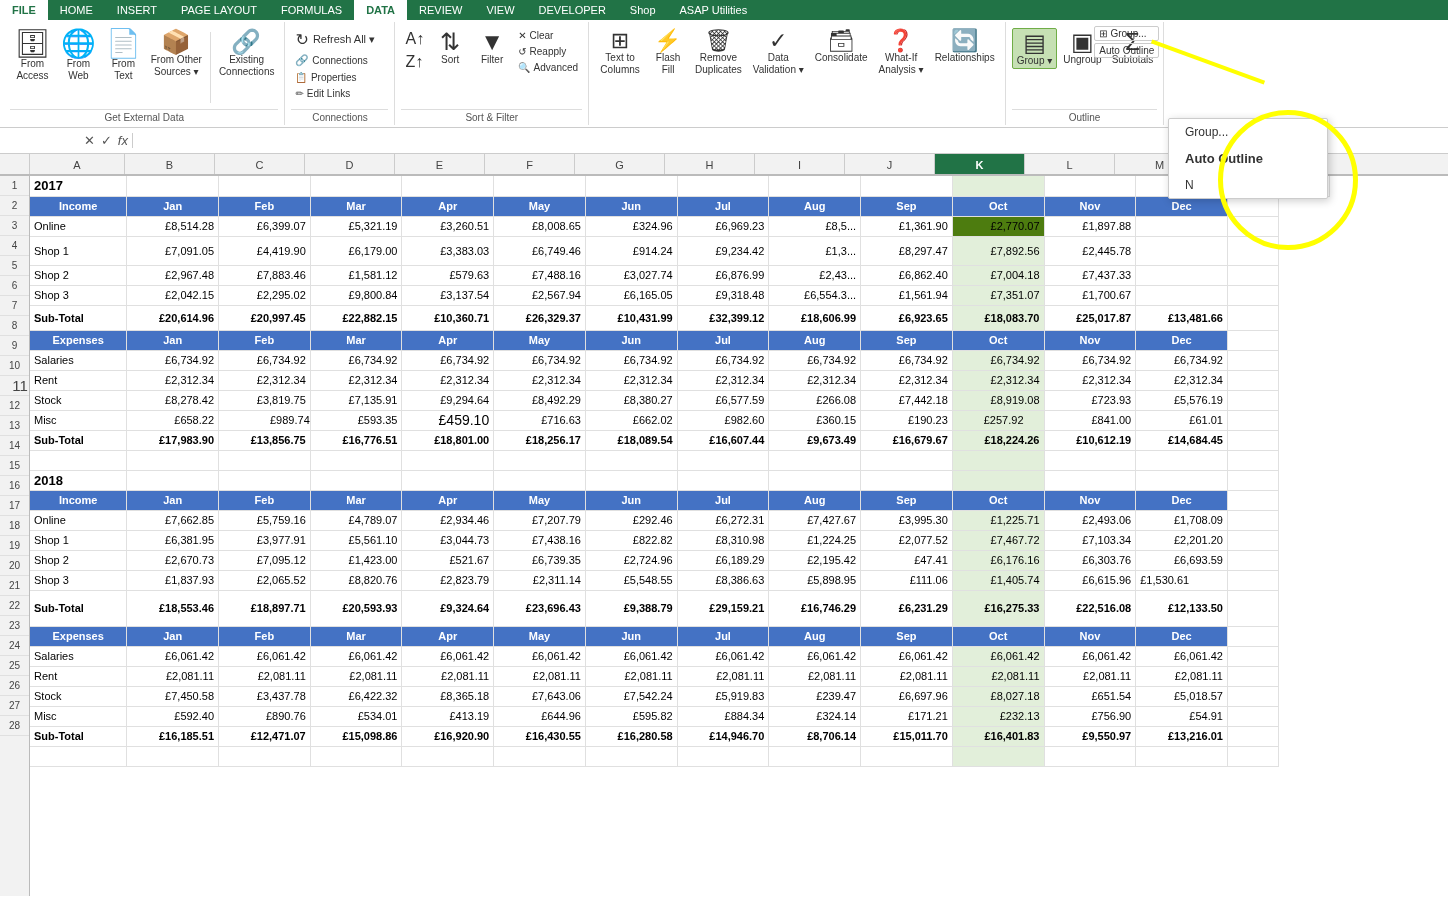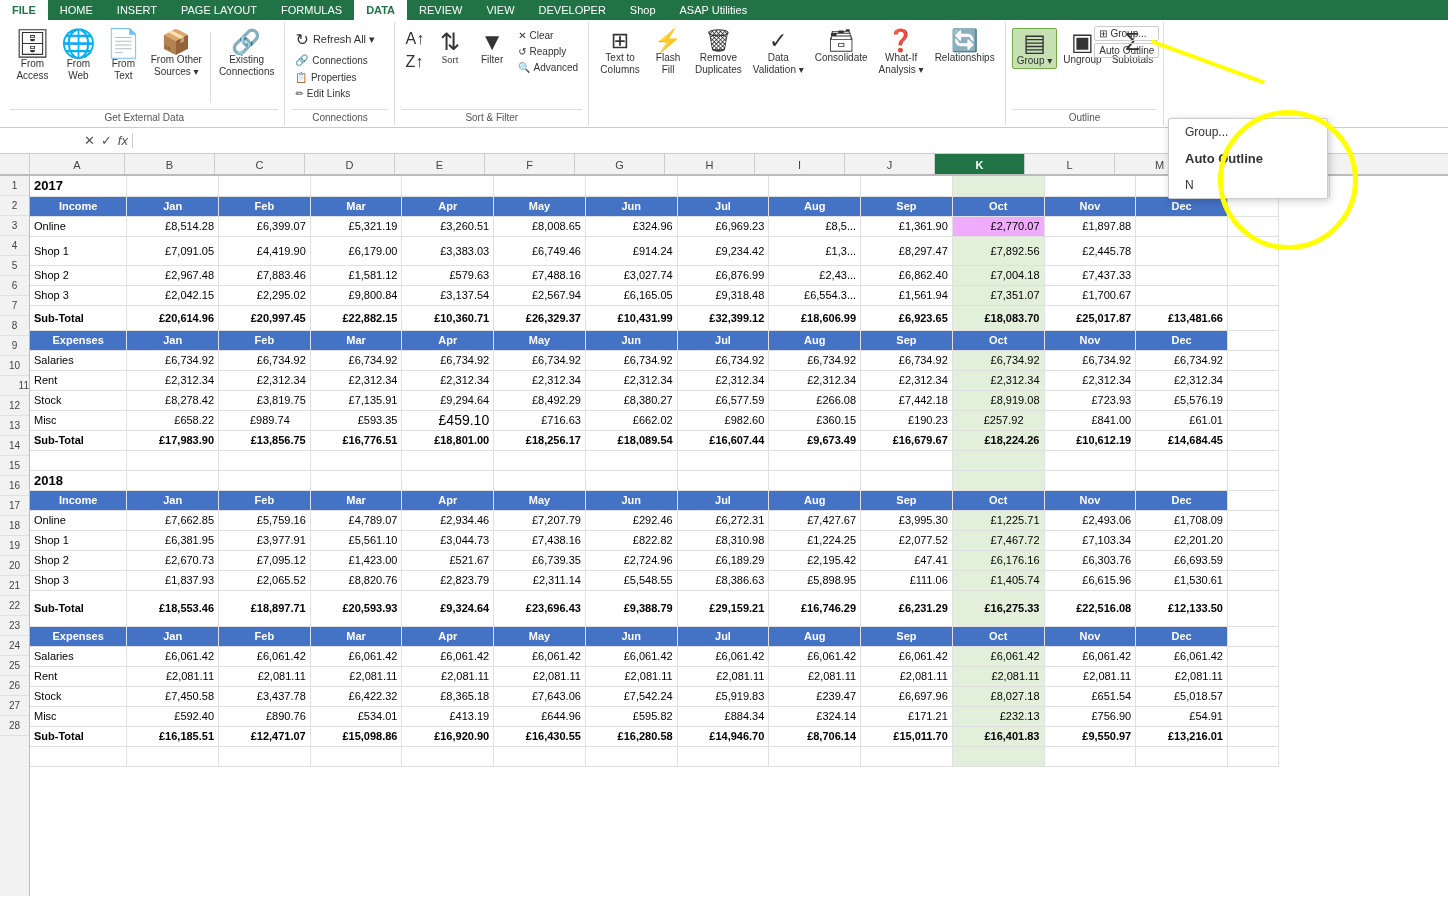--- a/index.html
+++ b/index.html
@@ -106,21 +106,21 @@
         <div style="display:flex; flex-direction:column; gap:1px;">
           <div class="ribbon-btn-sm">
             <span style="font-size:16px;">A↑</span>
           </div>
           <div class="ribbon-btn-sm">
             <span style="font-size:16px;">Z↑</span>
           </div>
         </div>
         <div class="ribbon-btn" style="min-width:40px;">
           <div class="icon" style="font-size:24px;">⇅</div>
-          <div style="font-size:10px;font-family:Liberation Serif, serif;">Sort</div>
+          <div style="font-size:10px;">Sort</div>
         </div>
         <div class="ribbon-btn" style="min-width:40px;">
           <div class="icon" style="font-size:24px;">▼</div>
           <div style="font-size:10px;">Filter</div>
         </div>
         <div style="display:flex; flex-direction:column; gap:1px;">
           <div class="ribbon-btn-sm">
             <span>✕</span>
             <span>Clear</span>
           </div>
@@ -233,21 +233,21 @@
             <div style="border-bottom: 1px solid rgb(224, 224, 224); height: 20px; text-align: center; font-size: 10px; color: rgb(68, 68, 68); line-height: 20px;">1</div>
             <div style="border-bottom: 1px solid rgb(224, 224, 224); height: 20px; text-align: center; font-size: 10px; color: rgb(68, 68, 68); line-height: 20px;">2</div>
             <div style="border-bottom: 1px solid rgb(224, 224, 224); height: 20px; text-align: center; font-size: 10px; color: rgb(68, 68, 68); line-height: 20px;">3</div>
             <div style="border-bottom: 1px solid rgb(224, 224, 224); height: 20px; text-align: center; font-size: 10px; color: rgb(68, 68, 68); line-height: 20px;">4</div>
             <div style="border-bottom: 1px solid rgb(224, 224, 224); height: 20px; text-align: center; font-size: 10px; color: rgb(68, 68, 68); line-height: 20px;">5</div>
             <div style="border-bottom: 1px solid rgb(224, 224, 224); height: 20px; text-align: center; font-size: 10px; color: rgb(68, 68, 68); line-height: 20px;">6</div>
             <div style="border-bottom: 1px solid rgb(224, 224, 224); height: 20px; text-align: center; font-size: 10px; color: rgb(68, 68, 68); line-height: 20px;">7</div>
             <div style="border-bottom: 1px solid rgb(224, 224, 224); height: 20px; text-align: center; font-size: 10px; color: rgb(68, 68, 68); line-height: 20px;">8</div>
             <div style="border-bottom: 1px solid rgb(224, 224, 224); height: 20px; text-align: center; font-size: 10px; color: rgb(68, 68, 68); line-height: 20px;">9</div>
             <div style="border-bottom: 1px solid rgb(224, 224, 224); height: 20px; text-align: center; font-size: 10px; color: rgb(68, 68, 68); line-height: 20px;">10</div>
-            <div style="border-bottom: 1px solid rgb(224, 224, 224); height: 20px; text-align: right; font-size: 10px; color: rgb(68, 68, 68); line-height: 20px; padding-left: 11px;">11</div>
+            <div style="border-bottom: 1px solid rgb(224, 224, 224); height: 20px; text-align: center; font-size: 15px; color: rgb(68, 68, 68); line-height: 20px; padding-left: 11px;">11</div>
             <div style="border-bottom: 1px solid rgb(224, 224, 224); height: 20px; text-align: center; font-size: 10px; color: rgb(68, 68, 68); line-height: 20px;">12</div>
             <div style="border-bottom: 1px solid rgb(224, 224, 224); height: 20px; text-align: center; font-size: 10px; color: rgb(68, 68, 68); line-height: 20px;">13</div>
             <div style="border-bottom: 1px solid rgb(224, 224, 224); height: 20px; text-align: center; font-size: 10px; color: rgb(68, 68, 68); line-height: 20px;">14</div>
             <div style="border-bottom: 1px solid rgb(224, 224, 224); height: 20px; text-align: center; font-size: 10px; color: rgb(68, 68, 68); line-height: 20px;">15</div>
             <div style="border-bottom: 1px solid rgb(224, 224, 224); height: 20px; text-align: center; font-size: 10px; color: rgb(68, 68, 68); line-height: 20px;">16</div>
             <div style="border-bottom: 1px solid rgb(224, 224, 224); height: 20px; text-align: center; font-size: 10px; color: rgb(68, 68, 68); line-height: 20px;">17</div>
             <div style="border-bottom: 1px solid rgb(224, 224, 224); height: 20px; text-align: center; font-size: 10px; color: rgb(68, 68, 68); line-height: 20px;">18</div>
             <div style="border-bottom: 1px solid rgb(224, 224, 224); height: 20px; text-align: center; font-size: 10px; color: rgb(68, 68, 68); line-height: 20px;">19</div>
             <div style="border-bottom: 1px solid rgb(224, 224, 224); height: 20px; text-align: center; font-size: 10px; color: rgb(68, 68, 68); line-height: 20px;">20</div>
             <div style="border-bottom: 1px solid rgb(224, 224, 224); height: 20px; text-align: center; font-size: 10px; color: rgb(68, 68, 68); line-height: 20px;">21</div>
@@ -318,21 +318,21 @@
                 <td style="height: 20px; padding: 1px 4px; border-right: 1px solid rgb(224, 224, 224); border-bottom: 1px solid rgb(224, 224, 224); white-space: nowrap; overflow: hidden; font-size: 11px;">Online</td>
                 <td style="height: 20px; padding: 1px 4px; border-right: 1px solid rgb(224, 224, 224); border-bottom: 1px solid rgb(224, 224, 224); white-space: nowrap; overflow: hidden; font-size: 11px; text-align: right;">£8,514.28</td>
                 <td style="height: 20px; padding: 1px 4px; border-right: 1px solid rgb(224, 224, 224); border-bottom: 1px solid rgb(224, 224, 224); white-space: nowrap; overflow: hidden; font-size: 11px; text-align: right;">£6,399.07</td>
                 <td style="height: 20px; padding: 1px 4px; border-right: 1px solid rgb(224, 224, 224); border-bottom: 1px solid rgb(224, 224, 224); white-space: nowrap; overflow: hidden; font-size: 11px; text-align: right;">£5,321.19</td>
                 <td style="height: 20px; padding: 1px 4px; border-right: 1px solid rgb(224, 224, 224); border-bottom: 1px solid rgb(224, 224, 224); white-space: nowrap; overflow: hidden; font-size: 11px; text-align: right;">£3,260.51</td>
                 <td style="height: 20px; padding: 1px 4px; border-right: 1px solid rgb(224, 224, 224); border-bottom: 1px solid rgb(224, 224, 224); white-space: nowrap; overflow: hidden; font-size: 11px; text-align: right;">£8,008.65</td>
                 <td style="height: 20px; padding: 1px 4px; border-right: 1px solid rgb(224, 224, 224); border-bottom: 1px solid rgb(224, 224, 224); white-space: nowrap; overflow: hidden; font-size: 11px; text-align: right;">£324.96</td>
                 <td style="height: 20px; padding: 1px 4px; border-right: 1px solid rgb(224, 224, 224); border-bottom: 1px solid rgb(224, 224, 224); white-space: nowrap; overflow: hidden; font-size: 11px; text-align: right;">£6,969.23</td>
                 <td style="height: 20px; padding: 1px 4px; border-right: 1px solid rgb(224, 224, 224); border-bottom: 1px solid rgb(224, 224, 224); white-space: nowrap; overflow: hidden; font-size: 11px; text-align: right;">£8,5...</td>
                 <td style="height: 20px; padding: 1px 4px; border-right: 1px solid rgb(224, 224, 224); border-bottom: 1px solid rgb(224, 224, 224); white-space: nowrap; overflow: hidden; font-size: 11px; text-align: right;">£1,361.90</td>
-                <td style="height: 20px; padding: 1px 4px; border-right: 1px solid rgb(224, 224, 224); border-bottom: 1px solid rgb(224, 224, 224); white-space: nowrap; overflow: hidden; font-size: 11px; background: #f0abfc; text-align: right;">£2,770.07</td>
+                <td style="height: 20px; padding: 1px 4px; border-right: 1px solid rgb(224, 224, 224); border-bottom: 1px solid rgb(224, 224, 224); white-space: nowrap; overflow: hidden; font-size: 11px; background: #4d7c0f; text-align: right;">£2,770.07</td>
                 <td style="height: 20px; padding: 1px 4px; border-right: 1px solid rgb(224, 224, 224); border-bottom: 1px solid rgb(224, 224, 224); white-space: nowrap; overflow: hidden; font-size: 11px; text-align: right;">£1,897.88</td>
                 <td style="height: 20px; padding: 1px 4px; border-right: 1px solid rgb(224, 224, 224); border-bottom: 1px solid rgb(224, 224, 224); white-space: nowrap; overflow: hidden; font-size: 11px;"></td>
                 <td style="height: 20px; padding: 1px 4px; border-right: 1px solid rgb(224, 224, 224); border-bottom: 1px solid rgb(224, 224, 224); white-space: nowrap; overflow: hidden; font-size: 11px;"></td>
               </tr>
               <tr>
                 <td style="height: 20px; padding: 1px 4px; border-right: 1px solid rgb(224, 224, 224); border-bottom: 1px solid rgb(224, 224, 224); white-space: nowrap; overflow: hidden; font-size: 11px;">Shop 1</td>
                 <td style="height: 20px; padding: 1px 4px; border-right: 1px solid rgb(224, 224, 224); border-bottom: 1px solid rgb(224, 224, 224); white-space: nowrap; overflow: hidden; font-size: 11px; text-align: right;">£7,091.05</td>
                 <td style="height: 20px; padding: 1px 4px; border-right: 1px solid rgb(224, 224, 224); border-bottom: 1px solid rgb(224, 224, 224); white-space: nowrap; overflow: hidden; font-size: 11px; text-align: right;">£4,419.90</td>
                 <td style="height: 20px; padding: 1px 4px; border-right: 1px solid rgb(224, 224, 224); border-bottom: 1px solid rgb(224, 224, 224); white-space: nowrap; overflow: hidden; font-size: 11px; text-align: right;">£6,179.00</td>
                 <td style="height: 20px; padding: 1px 4px; border-right: 1px solid rgb(224, 224, 224); border-bottom: 1px solid rgb(224, 224, 224); white-space: nowrap; overflow: hidden; font-size: 11px; text-align: right;">£3,383.03</td>
@@ -454,21 +454,21 @@
                 <td style="height: 20px; padding: 1px 4px; border-right: 1px solid rgb(224, 224, 224); border-bottom: 1px solid rgb(224, 224, 224); white-space: nowrap; overflow: hidden; font-size: 11px; text-align: right;">£266.08</td>
                 <td style="height: 20px; padding: 1px 4px; border-right: 1px solid rgb(224, 224, 224); border-bottom: 1px solid rgb(224, 224, 224); white-space: nowrap; overflow: hidden; font-size: 11px; text-align: right;">£7,442.18</td>
                 <td style="height: 20px; padding: 1px 4px; border-right: 1px solid rgb(224, 224, 224); border-bottom: 1px solid rgb(224, 224, 224); white-space: nowrap; overflow: hidden; font-size: 11px; background: rgb(226, 239, 218); text-align: right;">£8,919.08</td>
                 <td style="height: 20px; padding: 1px 4px; border-right: 1px solid rgb(224, 224, 224); border-bottom: 1px solid rgb(224, 224, 224); white-space: nowrap; overflow: hidden; font-size: 11px; text-align: right;">£723.93</td>
                 <td style="height: 20px; padding: 1px 4px; border-right: 1px solid rgb(224, 224, 224); border-bottom: 1px solid rgb(224, 224, 224); white-space: nowrap; overflow: hidden; font-size: 11px; text-align: right;">£5,576.19</td>
                 <td style="height: 20px; padding: 1px 4px; border-right: 1px solid rgb(224, 224, 224); border-bottom: 1px solid rgb(224, 224, 224); white-space: nowrap; overflow: hidden; font-size: 11px;"></td>
               </tr>
               <tr>
                 <td style="height: 20px; padding: 1px 4px; border-right: 1px solid rgb(224, 224, 224); border-bottom: 1px solid rgb(224, 224, 224); white-space: nowrap; overflow: hidden; font-size: 11px;">Misc</td>
                 <td style="height: 20px; padding: 1px 4px; border-right: 1px solid rgb(224, 224, 224); border-bottom: 1px solid rgb(224, 224, 224); white-space: nowrap; overflow: hidden; font-size: 11px; text-align: right;">£658.22</td>
-                <td style="height: 20px; padding: 1px 20px; border-right: 1px solid rgb(224, 224, 224); border-bottom: 1px solid rgb(224, 224, 224); white-space: nowrap; overflow: hidden; font-size: 11px; text-align: right;">£989.74</td>
+                <td style="height: 20px; padding: 1px 0; border-right: 1px solid rgb(224, 224, 224); border-bottom: 1px solid rgb(224, 224, 224); white-space: nowrap; overflow: hidden; font-size: 11px; text-align: right;">£989.74</td>
                 <td style="height: 20px; padding: 1px 4px; border-right: 1px solid rgb(224, 224, 224); border-bottom: 1px solid rgb(224, 224, 224); white-space: nowrap; overflow: hidden; font-size: 11px; text-align: right;">£593.35</td>
                 <td style="height: 20px; padding: 1px 4px; border-right: 1px solid rgb(224, 224, 224); border-bottom: 1px solid rgb(224, 224, 224); white-space: nowrap; overflow: hidden; font-size: 14px; text-align: right;">£459.10</td>
                 <td style="height: 20px; padding: 1px 4px; border-right: 1px solid rgb(224, 224, 224); border-bottom: 1px solid rgb(224, 224, 224); white-space: nowrap; overflow: hidden; font-size: 11px; text-align: right;">£716.63</td>
                 <td style="height: 20px; padding: 1px 4px; border-right: 1px solid rgb(224, 224, 224); border-bottom: 1px solid rgb(224, 224, 224); white-space: nowrap; overflow: hidden; font-size: 11px; text-align: right;">£662.02</td>
                 <td style="height: 20px; padding: 1px 4px; border-right: 1px solid rgb(224, 224, 224); border-bottom: 1px solid rgb(224, 224, 224); white-space: nowrap; overflow: hidden; font-size: 11px; text-align: right;">£982.60</td>
                 <td style="height: 20px; padding: 1px 4px; border-right: 1px solid rgb(224, 224, 224); border-bottom: 1px solid rgb(224, 224, 224); white-space: nowrap; overflow: hidden; font-size: 11px; text-align: right;">£360.15</td>
                 <td style="height: 20px; padding: 1px 4px; border-right: 1px solid rgb(224, 224, 224); border-bottom: 1px solid rgb(224, 224, 224); white-space: nowrap; overflow: hidden; font-size: 11px; text-align: right;">£190.23</td>
                 <td style="height: 20px; padding: 1px 20px; border-right: 1px solid rgb(224, 224, 224); border-bottom: 1px solid rgb(224, 224, 224); white-space: nowrap; overflow: hidden; font-size: 11px; background: rgb(226, 239, 218); text-align: right;">£257.92</td>
                 <td style="height: 20px; padding: 1px 4px; border-right: 1px solid rgb(224, 224, 224); border-bottom: 1px solid rgb(224, 224, 224); white-space: nowrap; overflow: hidden; font-size: 11px; text-align: right;">£841.00</td>
                 <td style="height: 20px; padding: 1px 4px; border-right: 1px solid rgb(224, 224, 224); border-bottom: 1px solid rgb(224, 224, 224); white-space: nowrap; overflow: hidden; font-size: 11px; text-align: right;">£61.01</td>
@@ -592,21 +592,21 @@
                 <td style="height: 20px; padding: 1px 4px; border-right: 1px solid rgb(224, 224, 224); border-bottom: 1px solid rgb(224, 224, 224); white-space: nowrap; overflow: hidden; font-size: 11px; text-align: right;">£2,065.52</td>
                 <td style="height: 20px; padding: 1px 4px; border-right: 1px solid rgb(224, 224, 224); border-bottom: 1px solid rgb(224, 224, 224); white-space: nowrap; overflow: hidden; font-size: 11px; text-align: right;">£8,820.76</td>
                 <td style="height: 20px; padding: 1px 4px; border-right: 1px solid rgb(224, 224, 224); border-bottom: 1px solid rgb(224, 224, 224); white-space: nowrap; overflow: hidden; font-size: 11px; text-align: right;">£2,823.79</td>
                 <td style="height: 20px; padding: 1px 4px; border-right: 1px solid rgb(224, 224, 224); border-bottom: 1px solid rgb(224, 224, 224); white-space: nowrap; overflow: hidden; font-size: 11px; text-align: right;">£2,311.14</td>
                 <td style="height: 20px; padding: 1px 4px; border-right: 1px solid rgb(224, 224, 224); border-bottom: 1px solid rgb(224, 224, 224); white-space: nowrap; overflow: hidden; font-size: 11px; text-align: right;">£5,548.55</td>
                 <td style="height: 20px; padding: 1px 4px; border-right: 1px solid rgb(224, 224, 224); border-bottom: 1px solid rgb(224, 224, 224); white-space: nowrap; overflow: hidden; font-size: 11px; text-align: right;">£8,386.63</td>
                 <td style="height: 20px; padding: 1px 4px; border-right: 1px solid rgb(224, 224, 224); border-bottom: 1px solid rgb(224, 224, 224); white-space: nowrap; overflow: hidden; font-size: 11px; text-align: right;">£5,898.95</td>
                 <td style="height: 20px; padding: 1px 4px; border-right: 1px solid rgb(224, 224, 224); border-bottom: 1px solid rgb(224, 224, 224); white-space: nowrap; overflow: hidden; font-size: 11px; text-align: right;">£111.06</td>
                 <td style="height: 20px; padding: 1px 4px; border-right: 1px solid rgb(224, 224, 224); border-bottom: 1px solid rgb(224, 224, 224); white-space: nowrap; overflow: hidden; font-size: 11px; background: rgb(226, 239, 218); text-align: right;">£1,405.74</td>
                 <td style="height: 20px; padding: 1px 4px; border-right: 1px solid rgb(224, 224, 224); border-bottom: 1px solid rgb(224, 224, 224); white-space: nowrap; overflow: hidden; font-size: 11px; text-align: right;">£6,615.96</td>
-                <td style="height: 20px; padding: 1px 4px; border-right: 1px solid rgb(224, 224, 224); border-bottom: 1px solid rgb(224, 224, 224); white-space: nowrap; overflow: hidden; font-size: 11px; text-align: right;">£1,530.61</td>
+                <td style="height: 20px; padding: 1px 4px; border-right: 1px solid rgb(224, 224, 224); border-bottom: 1px solid rgb(224, 224, 224); white-space: nowrap; overflow: hidden; font-size: 11px; ">£1,530.61</td>
                 <td style="height: 20px; padding: 1px 4px; border-right: 1px solid rgb(224, 224, 224); border-bottom: 1px solid rgb(224, 224, 224); white-space: nowrap; overflow: hidden; font-size: 11px;"></td>
               </tr>
               <tr>
                 <td style="height: 20px; padding: 1px 4px; border-right: 1px solid rgb(224, 224, 224); border-bottom: 1px solid rgb(224, 224, 224); white-space: nowrap; overflow: hidden; font-size: 11px; font-weight: bold;">Sub-Total</td>
                 <td style="height: 20px; padding: 1px 4px; border-right: 1px solid rgb(224, 224, 224); border-bottom: 1px solid rgb(224, 224, 224); white-space: nowrap; overflow: hidden; font-size: 11px; font-weight: bold; text-align: right;">£18,553.46</td>
                 <td style="height: 20px; padding: 1px 4px; border-right: 1px solid rgb(224, 224, 224); border-bottom: 1px solid rgb(224, 224, 224); white-space: nowrap; overflow: hidden; font-size: 11px; font-weight: bold; text-align: right;">£18,897.71</td>
                 <td style="height: 20px; padding: 1px 4px; border-right: 1px solid rgb(224, 224, 224); border-bottom: 1px solid rgb(224, 224, 224); white-space: nowrap; overflow: hidden; font-size: 11px; font-weight: bold; text-align: right;">£20,593.93</td>
                 <td style="height: 20px; padding: 1px 4px; border-right: 1px solid rgb(224, 224, 224); border-bottom: 1px solid rgb(224, 224, 224); white-space: nowrap; overflow: hidden; font-size: 11px; font-weight: bold; text-align: right;">£9,324.64</td>
                 <td style="height: 36px; padding: 1px 4px; border-right: 1px solid rgb(224, 224, 224); border-bottom: 1px solid rgb(224, 224, 224); white-space: nowrap; overflow: hidden; font-size: 11px; font-weight: bold; text-align: right;">£23,696.43</td>
                 <td style="height: 20px; padding: 1px 4px; border-right: 1px solid rgb(224, 224, 224); border-bottom: 1px solid rgb(224, 224, 224); white-space: nowrap; overflow: hidden; font-size: 11px; font-weight: bold; text-align: right;">£9,388.79</td>

